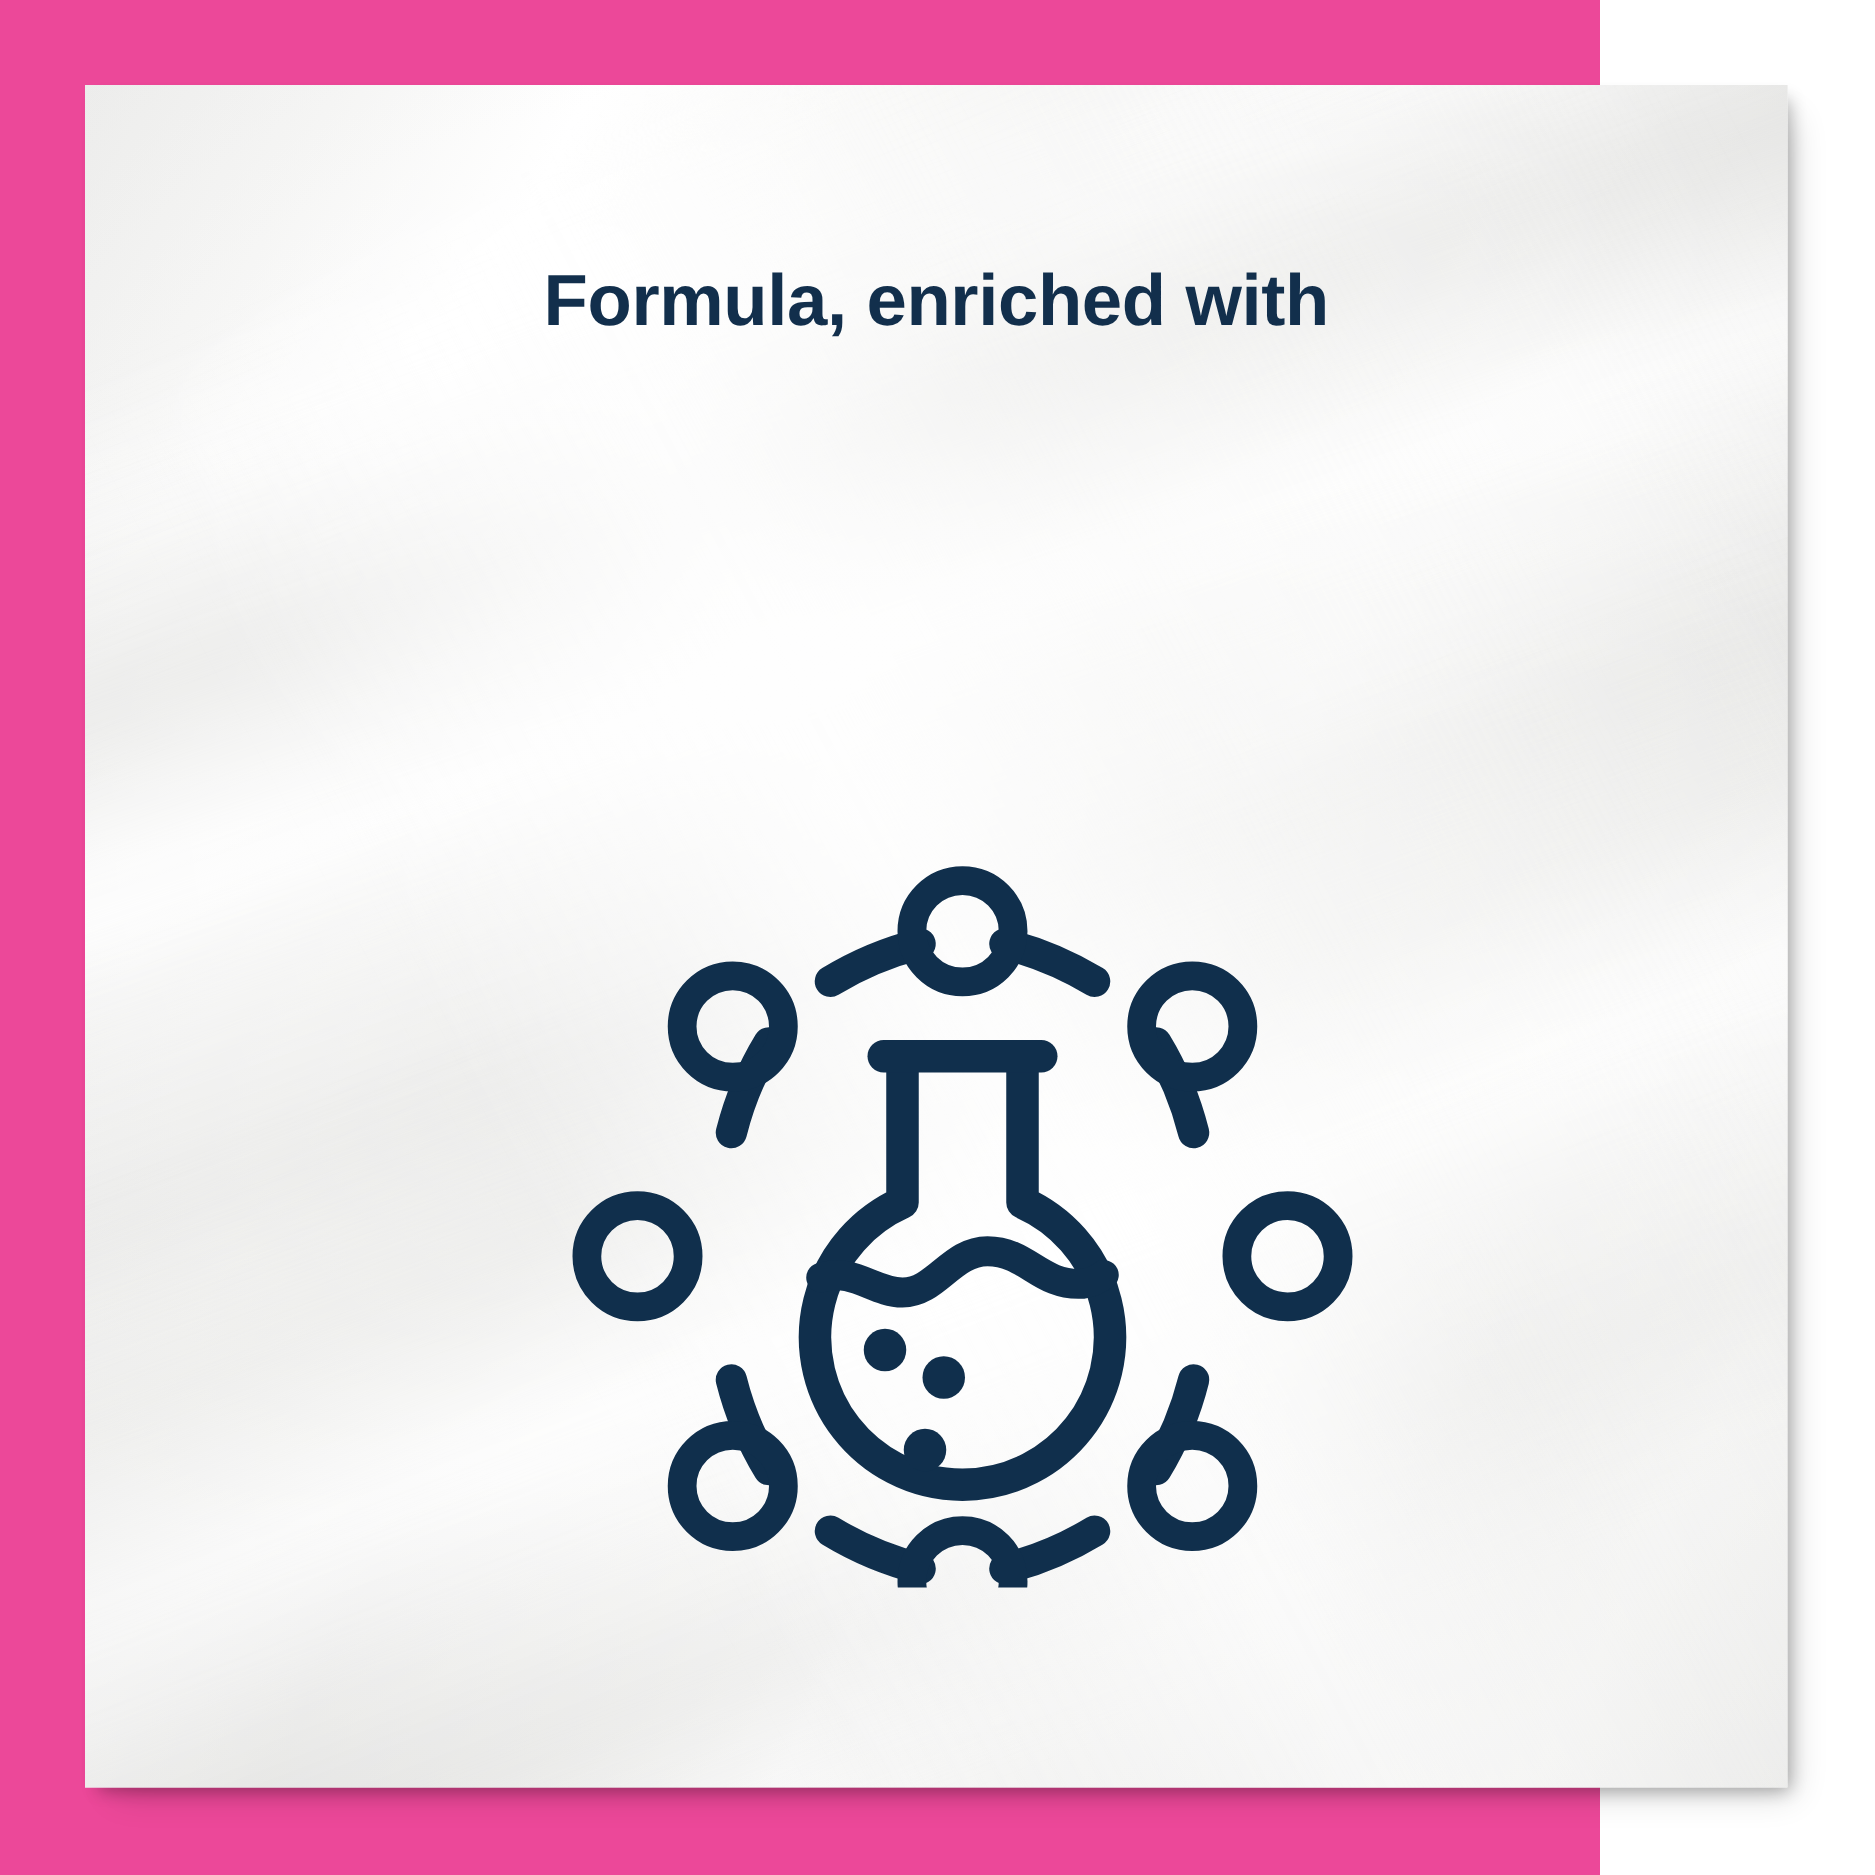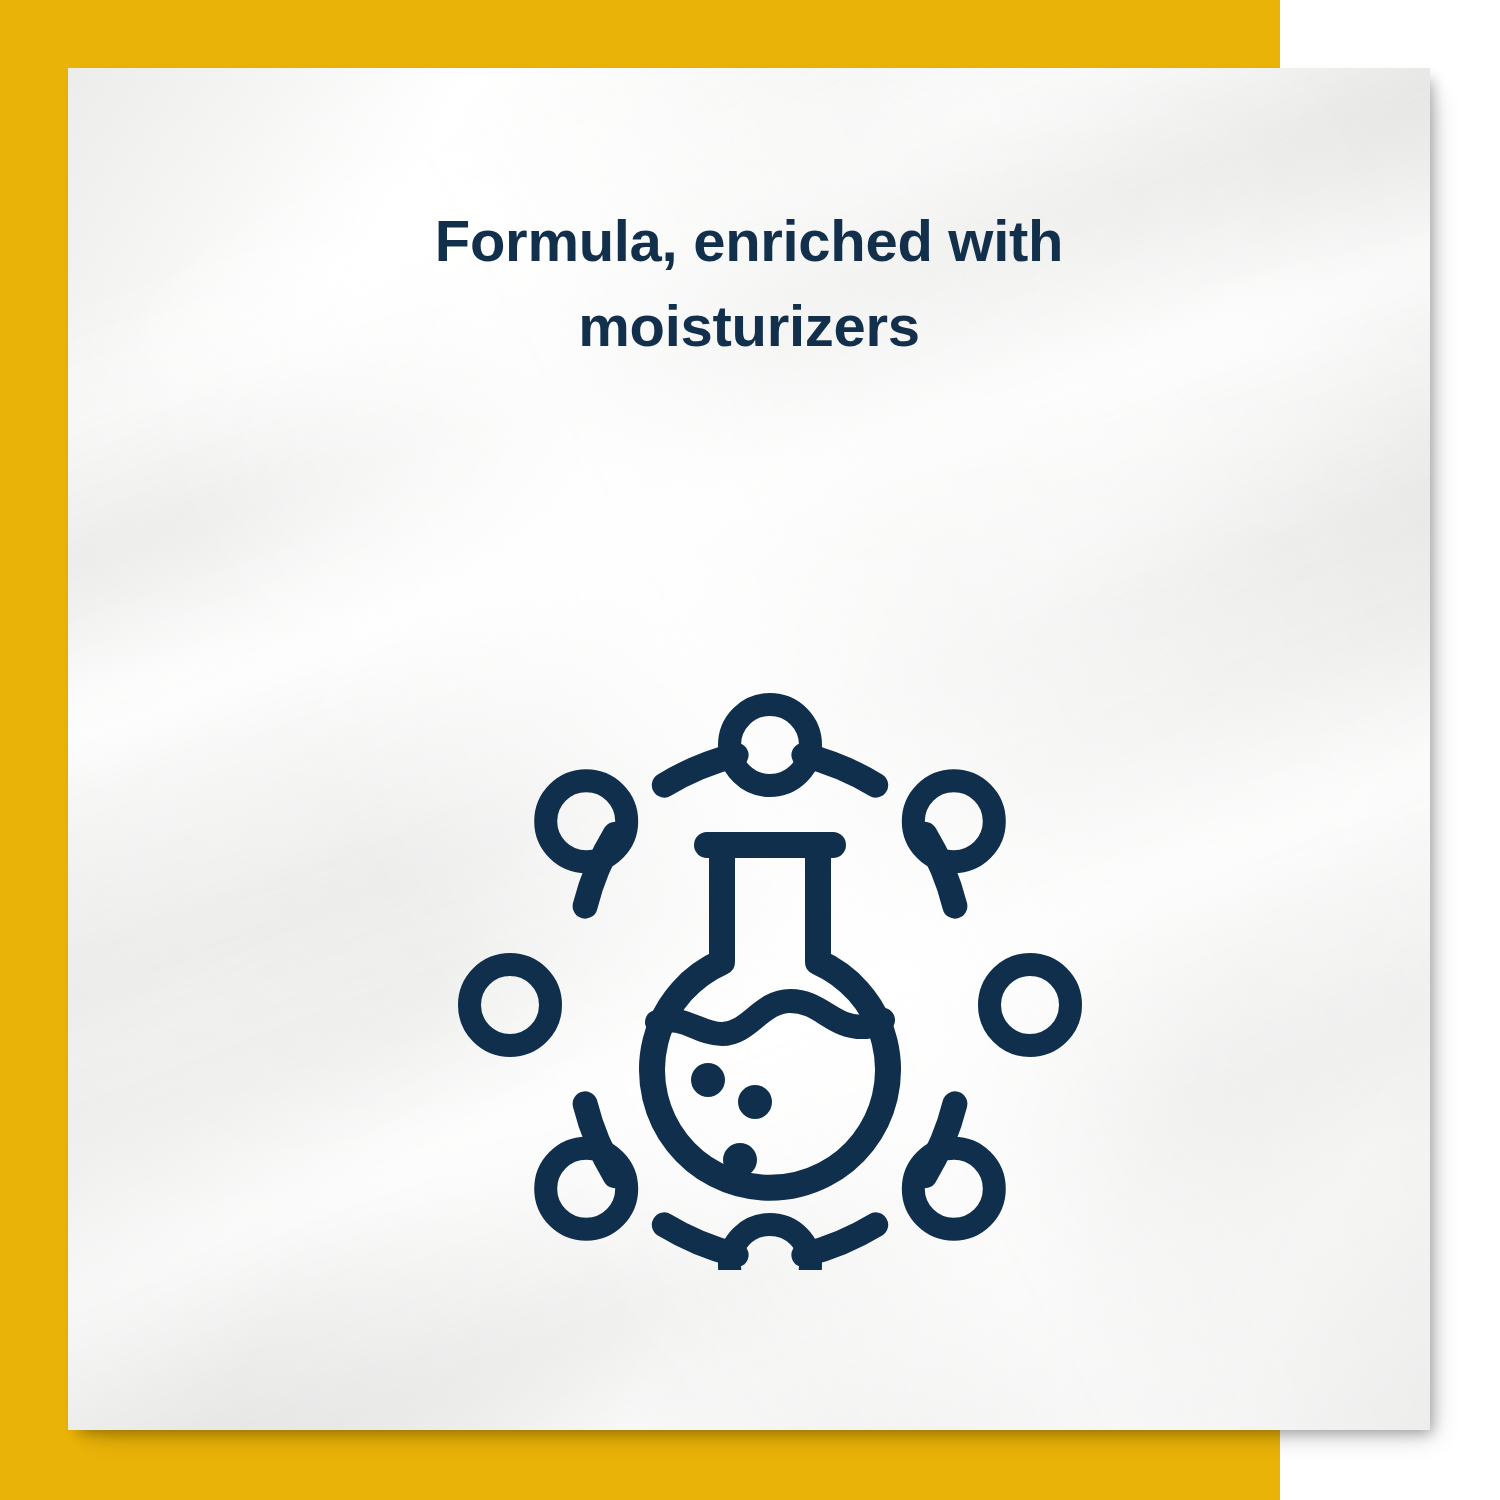--- a/index.html
+++ b/index.html
@@ -10,21 +10,21 @@
     height: 1500px;
     background: #ffffff;
     font-family: "Liberation Sans", sans-serif;
     overflow: hidden;
   }
 
   #root {
     position: relative;
     width: 1280px;
     height: 1500px;
-    background: #eab308;
+    background: #ec4899;
   }
 
   
   .card {
     position: absolute;
     left: 68px;
     top: 68px;
     width: 1362px;
     height: 1362px;
     overflow: hidden;
@@ -157,21 +157,20 @@
 
     <div class="bg-base"></div>
     <div class="bg-swirl-a"></div>
     <div class="bg-swirl-b"></div>
     <div class="bg-swirl-c"></div>
     <div class="bg-swirl-d"></div>
     <div class="bg-vignette"></div>
 
     <div class="headline">
       <span class="ln">Formula, enriched with</span>
-      <span class="ln">moisturizers</span>
     </div>
 
     <div class="icon-wrap">
       <svg viewBox="0 0 640 640" xmlns="http://www.w3.org/2000/svg">
 
         <g fill="none" stroke="#102f4c" stroke-linecap="round" stroke-linejoin="round">
 
           <g stroke-width="25">
 
             <path d="M 353.9 125.1 A 260 260 0 0 1 425.7 155.1"></path>

